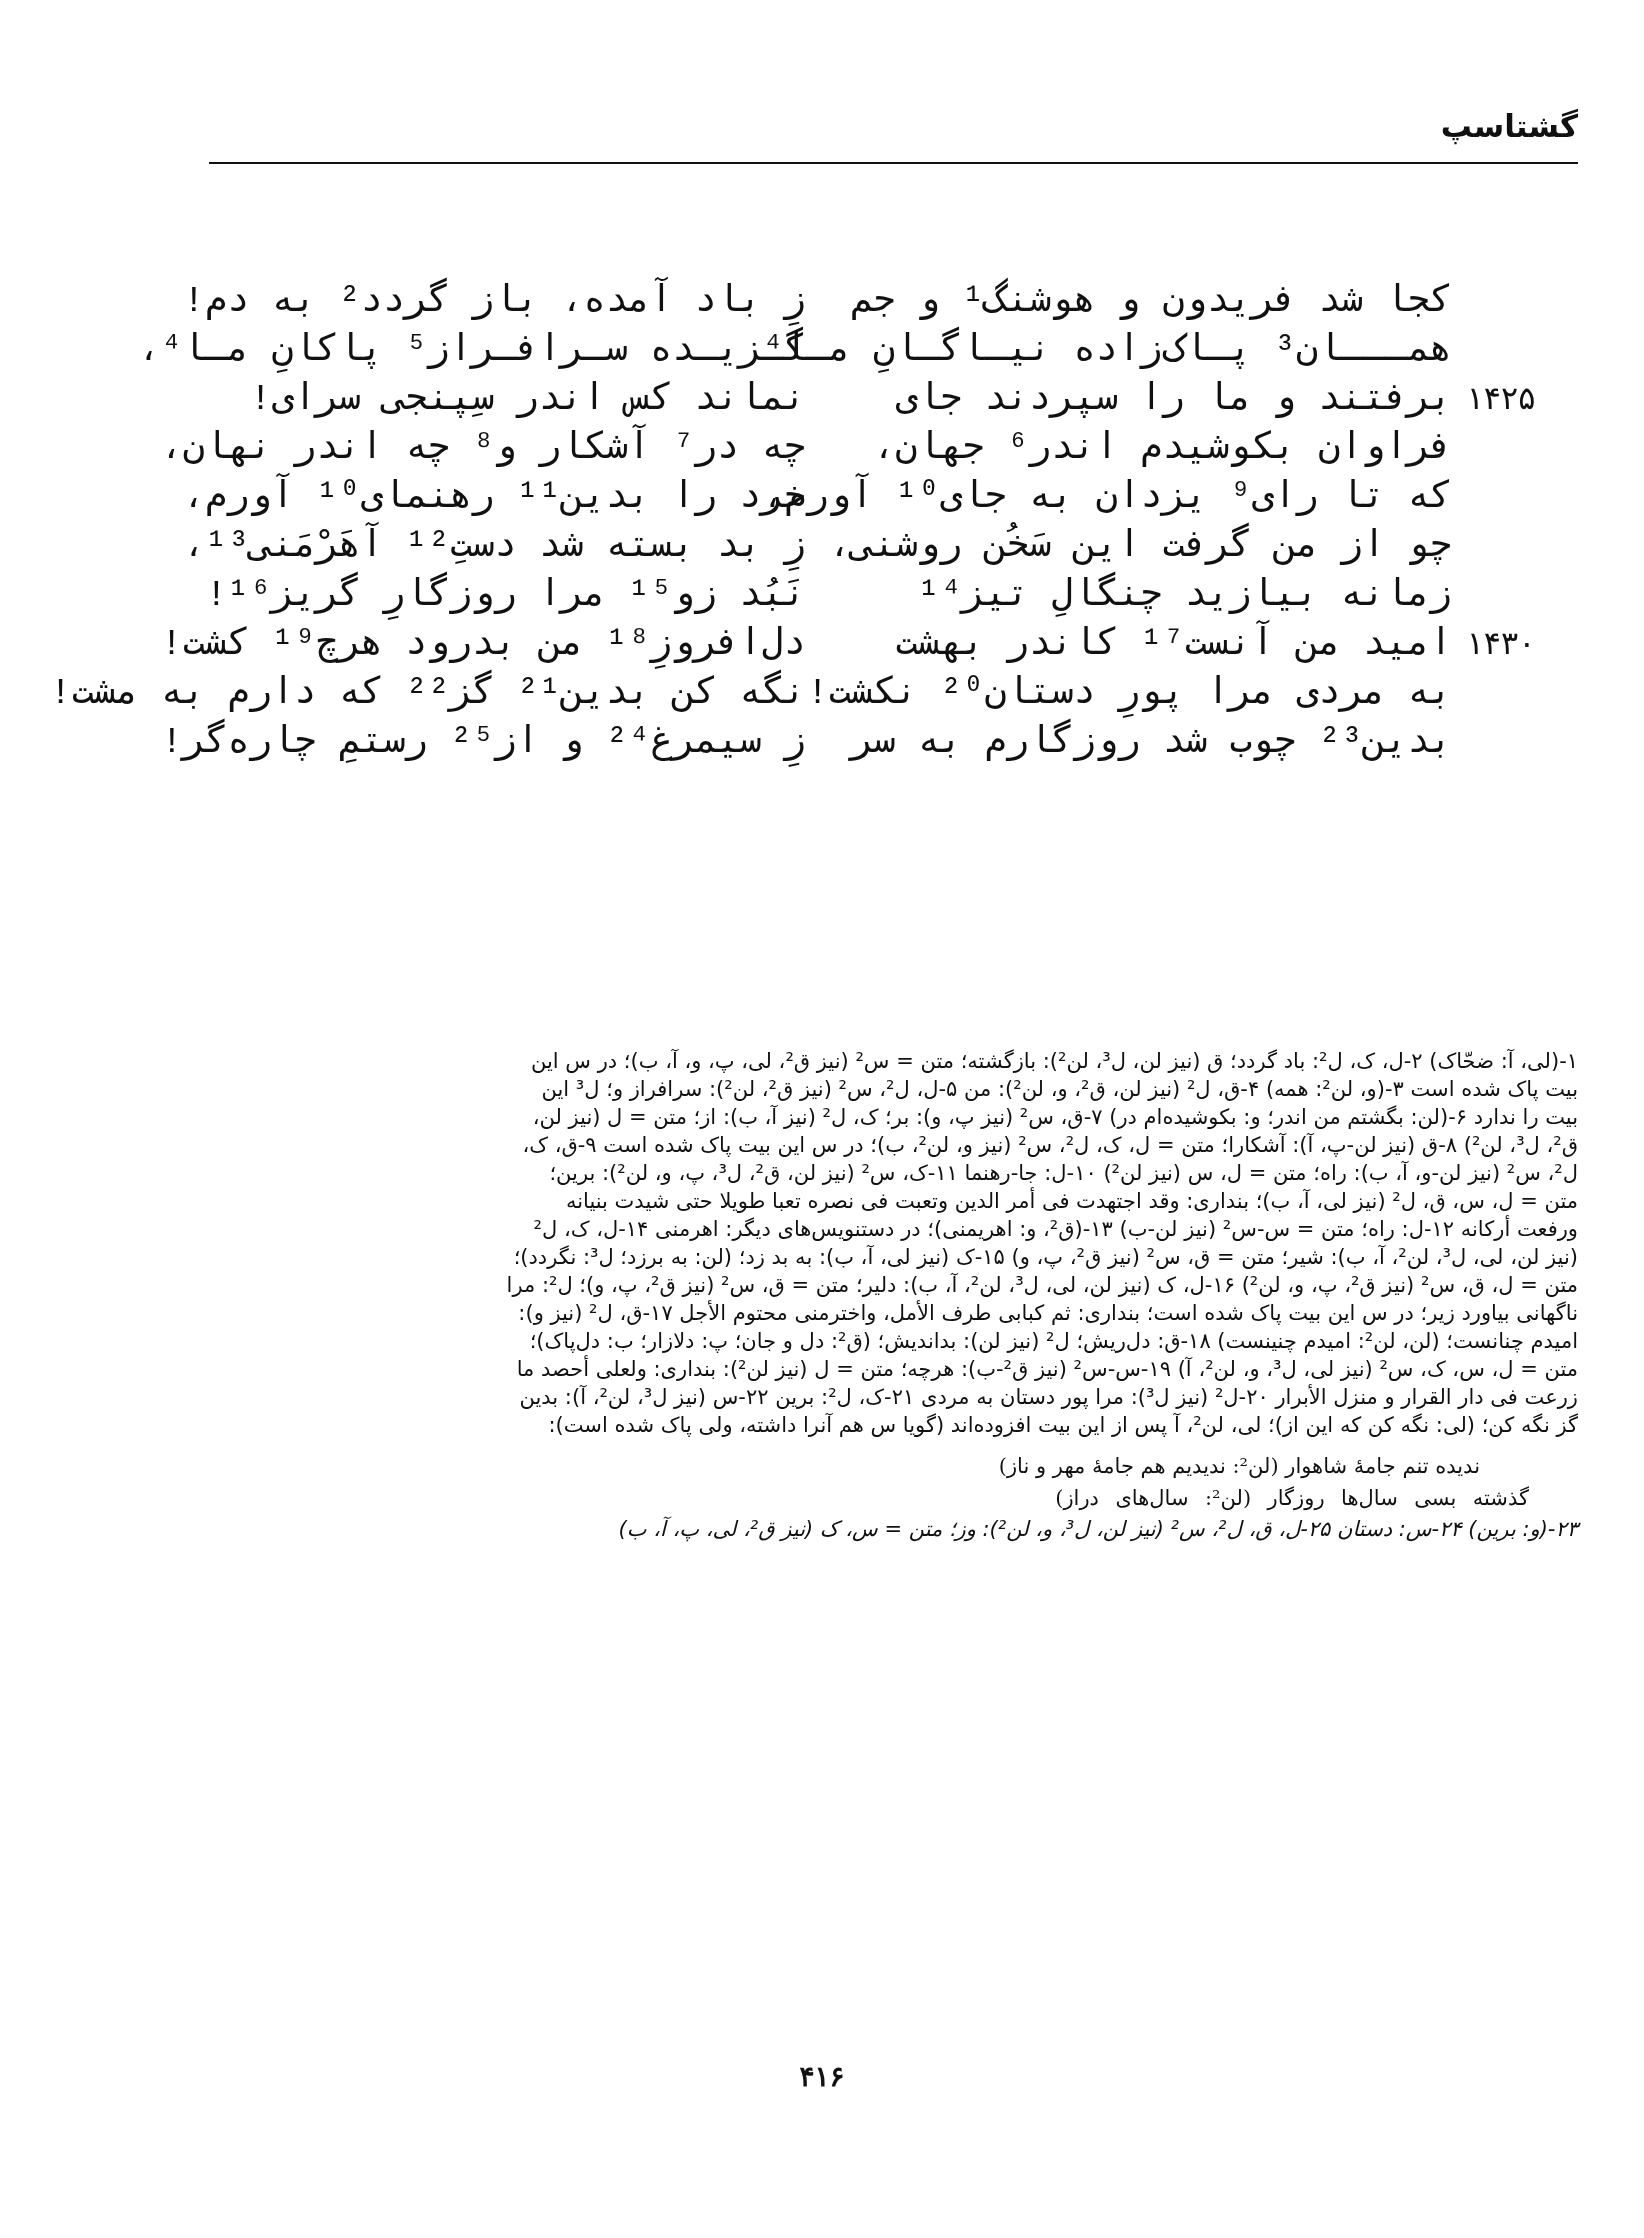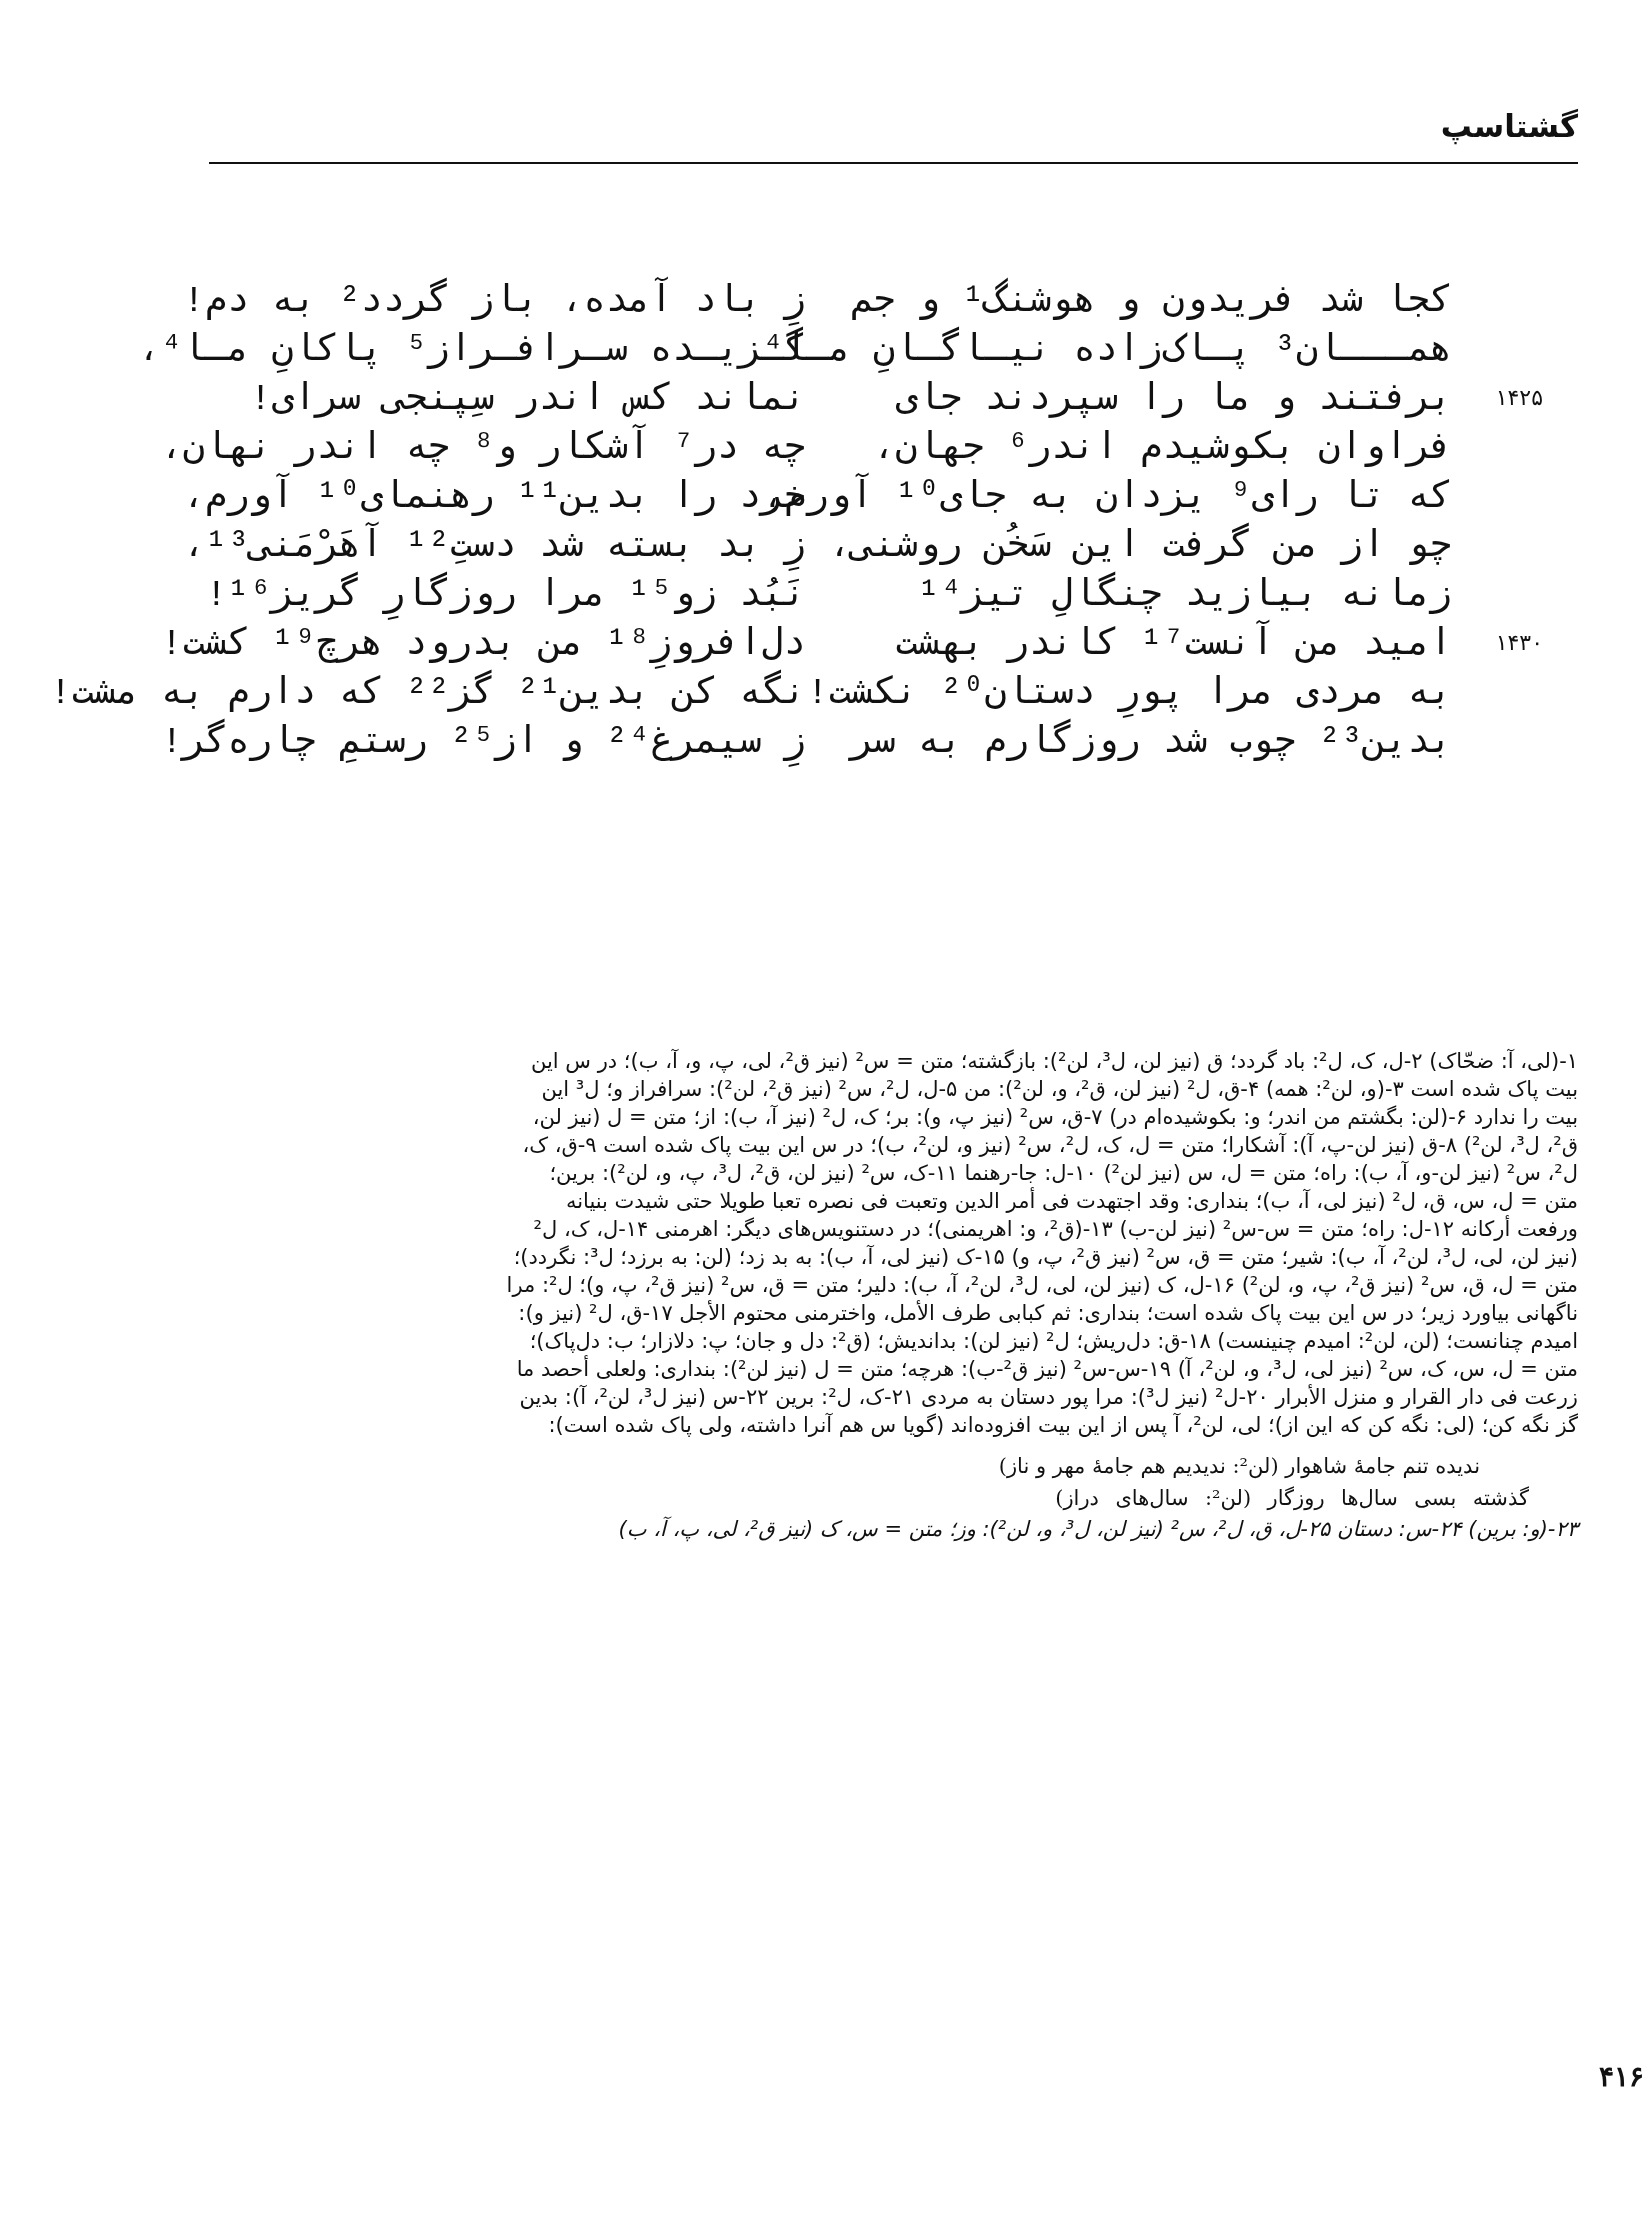--- a/index.html
+++ b/index.html
@@ -33,37 +33,37 @@
   }
   .hemistich {
     width: 499px; font-family: Liberation Mono, monospace; font-size: 37px;
     line-height: 42px; text-align: justify; text-align-last: justify;
     white-space: nowrap; overflow: visible;
   }
   .hemistich.first { order: 1; }
   .hemistich.second { order: 2; }
   .verse-num {
     position: absolute; right: -91px; top: 2.8px;
-    font-family: "DejaVu Serif", serif; font-size: 22px; line-height: 42px;
-    width: 84px; text-align: right;
+    font-family: "DejaVu Serif", serif; font-size: 32px; line-height: 42px;
+    width: 84px; text-align: center;
   }
 
   
   .notes {
     position: absolute; top: 1047px; left: 209px; width: 1369px;
     font-family: "DejaVu Sans", sans-serif; font-size: 21px; line-height: 28px;
     text-align: justify;
   }
   .note-line { white-space: normal; }
   .note-line.verse { font-family: "DejaVu Serif", serif; padding-right: 49px; word-spacing: 9.8px; margin-top: 4.2px; }
   .note-line.verse2 { font-family: "DejaVu Serif", serif; padding-right: 98px; margin-top: 12.6px; }
   .note-line.last { margin-top: 2.8px; padding-right: 0; padding-left: 14px; font-style: italic; }
 
   .page-number {
-    position: absolute; top: 2060px; left: 0; width: 1644px; text-align: right;
+    position: absolute; top: 2060px; left: 0; width: 1644px; text-align: center;
     font-family: Liberation Sans, sans-serif; font-size: 28px; font-weight: bold;
   }
 </style>
 </head>
 <body>
 
 <header class="page-header">
   <div class="running-title">گشتاسپ</div>
 </header>
 <div class="header-rule"></div>

